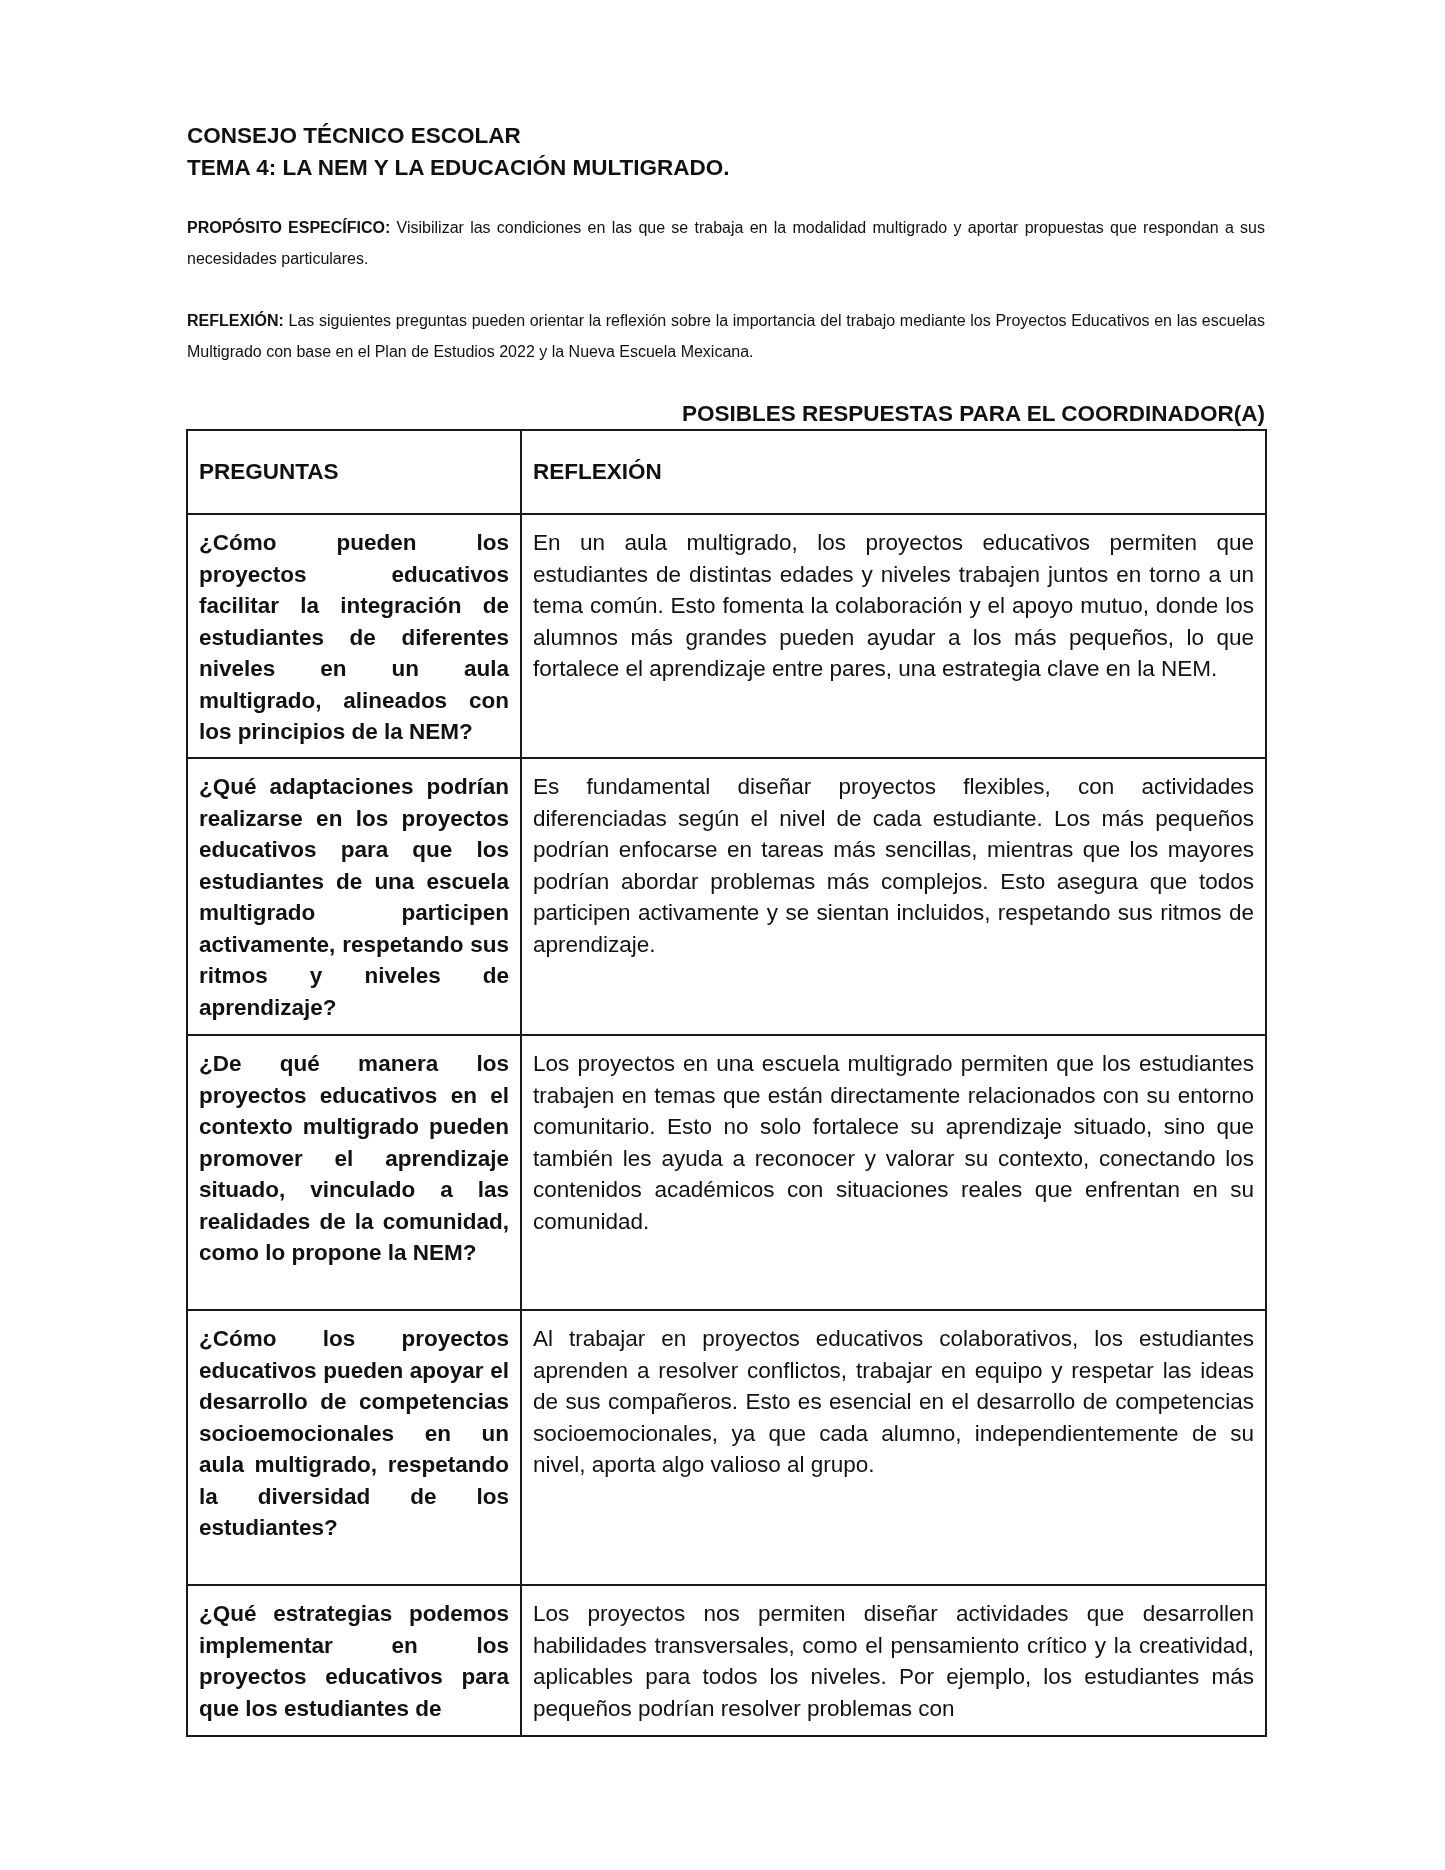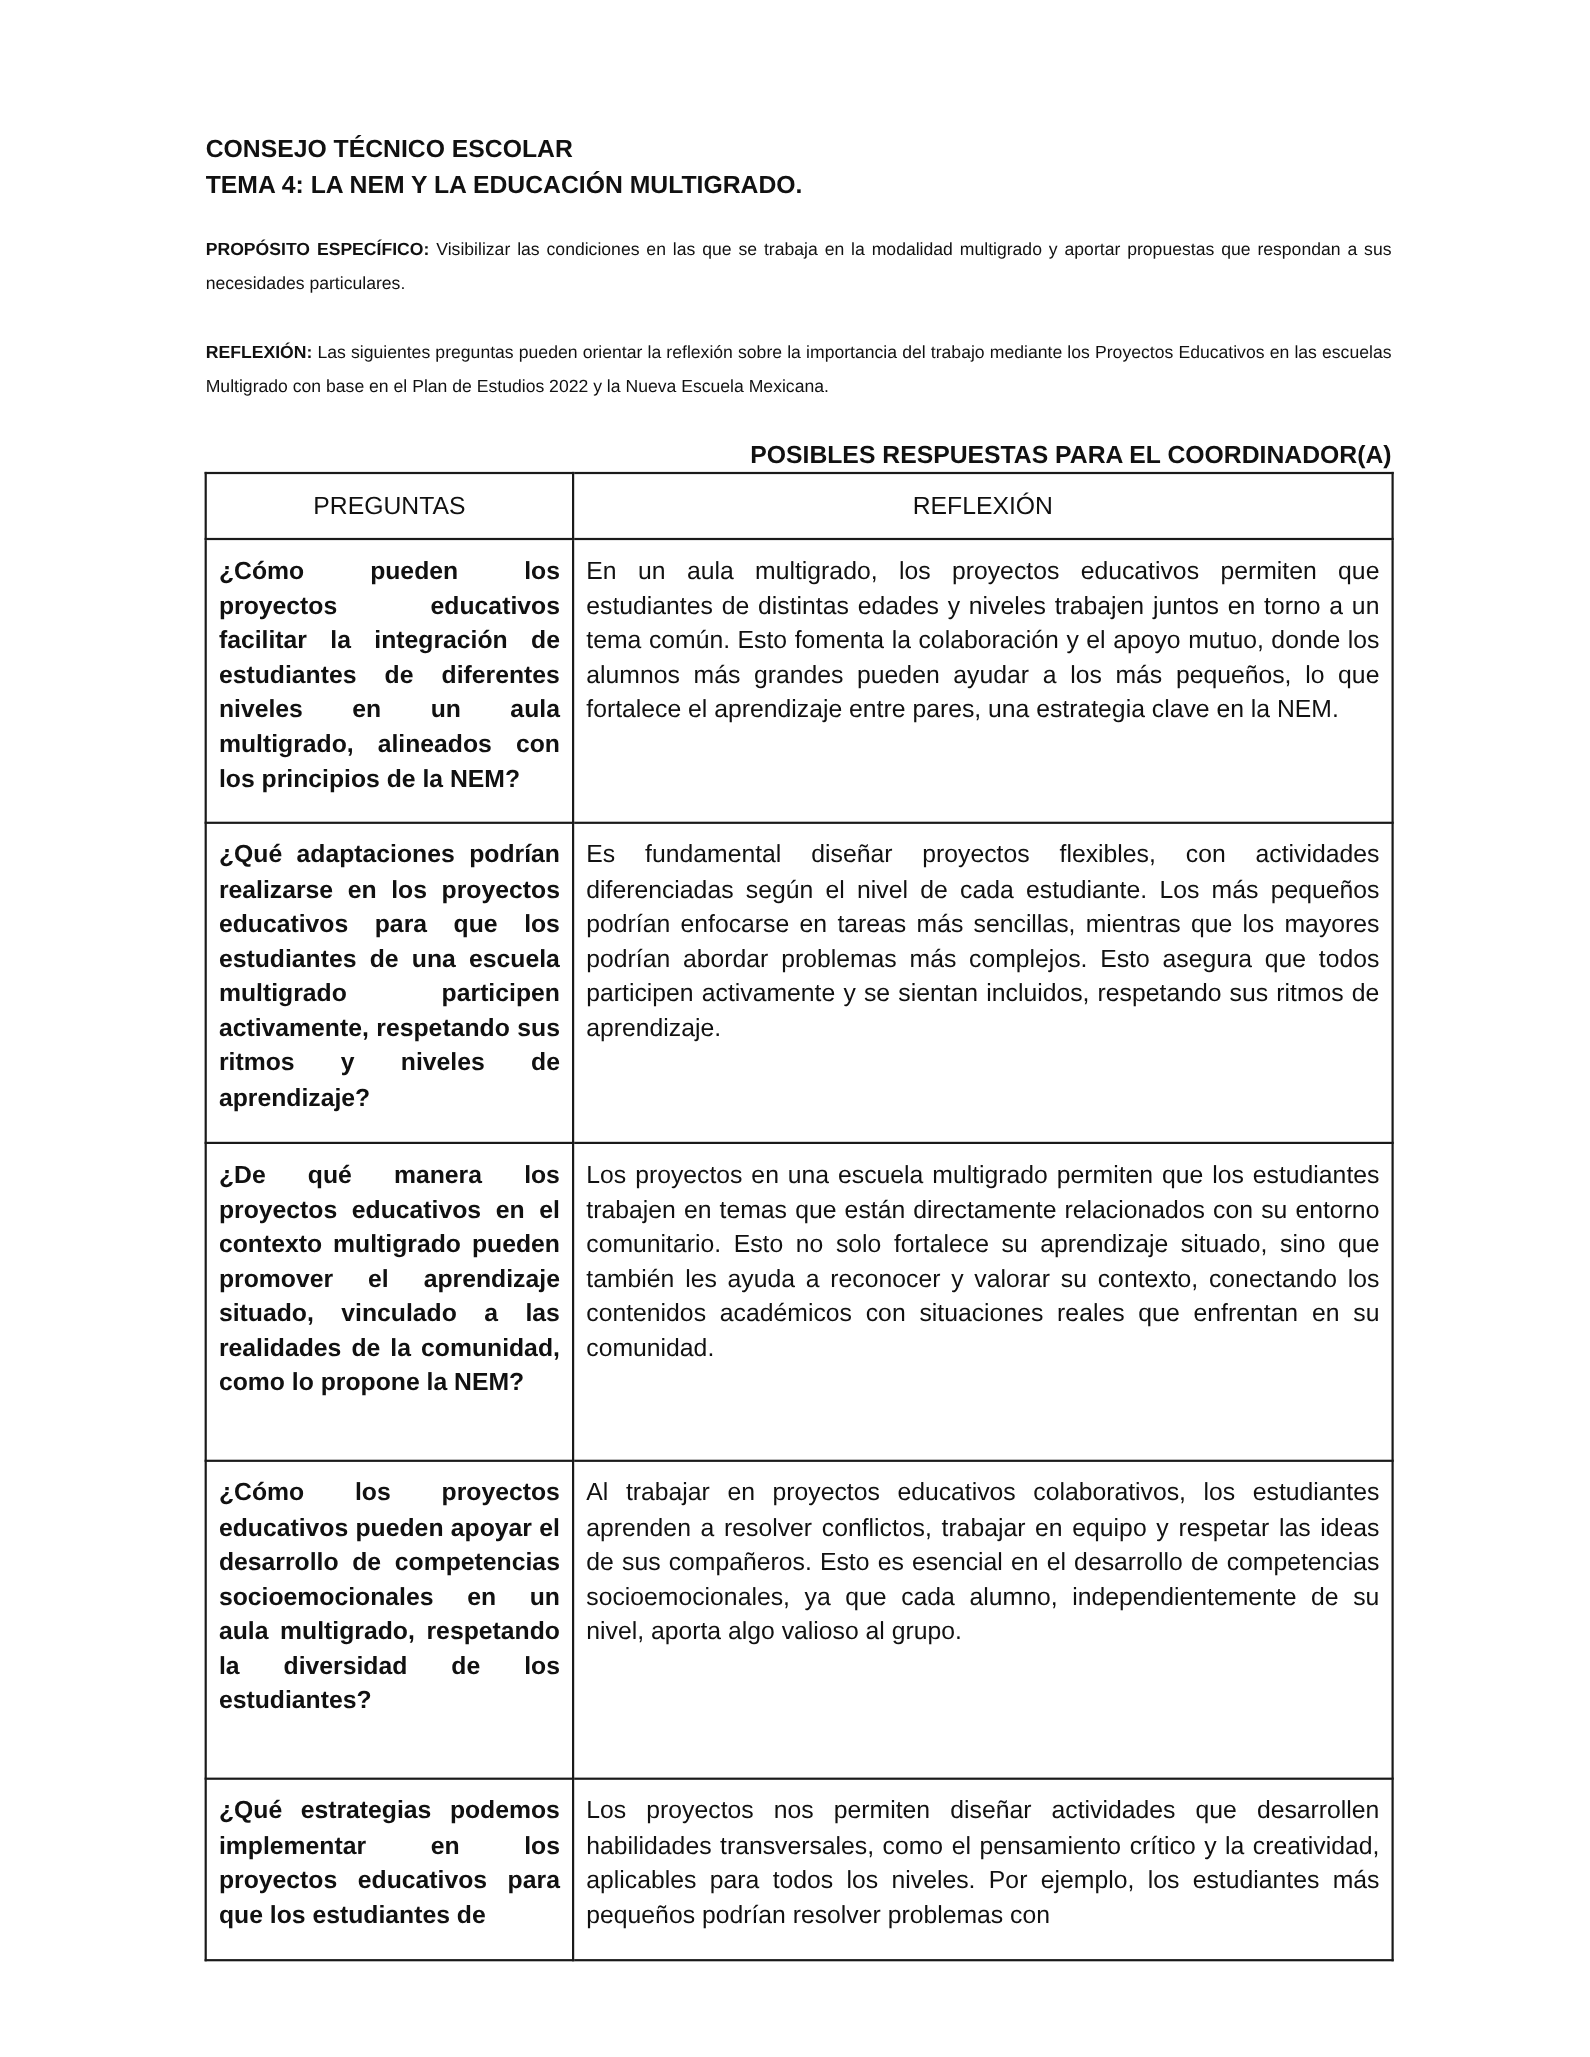--- a/index.html
+++ b/index.html
@@ -48,28 +48,27 @@
       border-collapse: collapse;
       width: 1079px;
       margin-left: -1px;
       table-layout: fixed;
     }
     td, th {
       border: 2.5px solid #1a1a1a;
       vertical-align: top;
       font-size: 22.5px;
       line-height: 31.5px;
-      padding: 12px 11px 23px 11px;
+      padding: 12px 11px 9px 11px;
       text-align: justify;
     }
     th {
-      font-weight: normal;
-      text-align: center;
+      font-weight: bold;
       vertical-align: middle;
-      padding: 12px 11px;
+      padding: 24px 11px;
       height: 34px;
     }
     col.q { width: 334px; }
     col.r { width: 745px; }
     td.q { font-weight: bold; }
     td.r { }
     tr.r1 td { height: 221px; }
     tr.r2 td { height: 254px; }
     tr.r3 td { height: 252px; margin-left: 43px; }
     tr.r4 td { height: 252px; }

